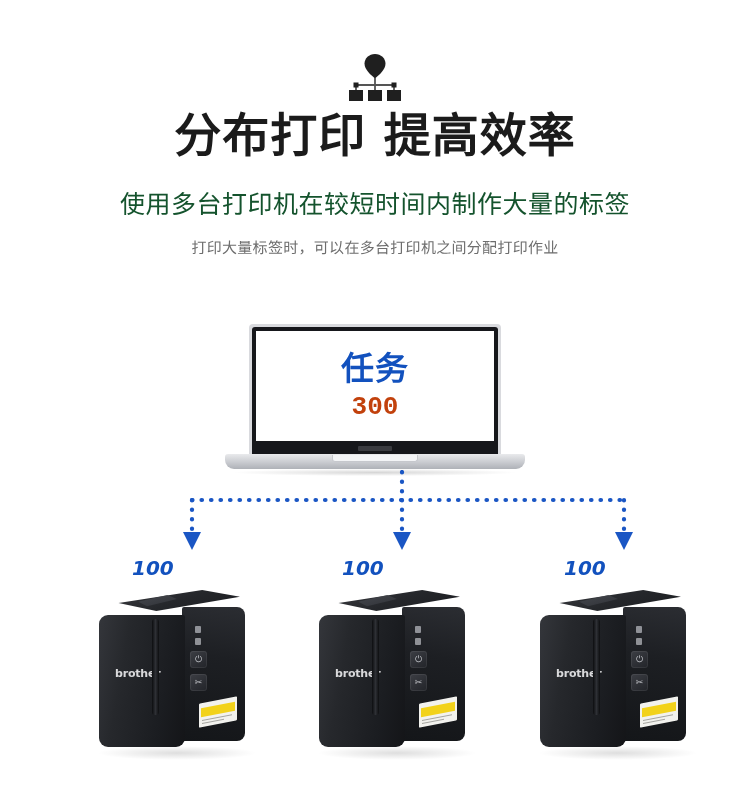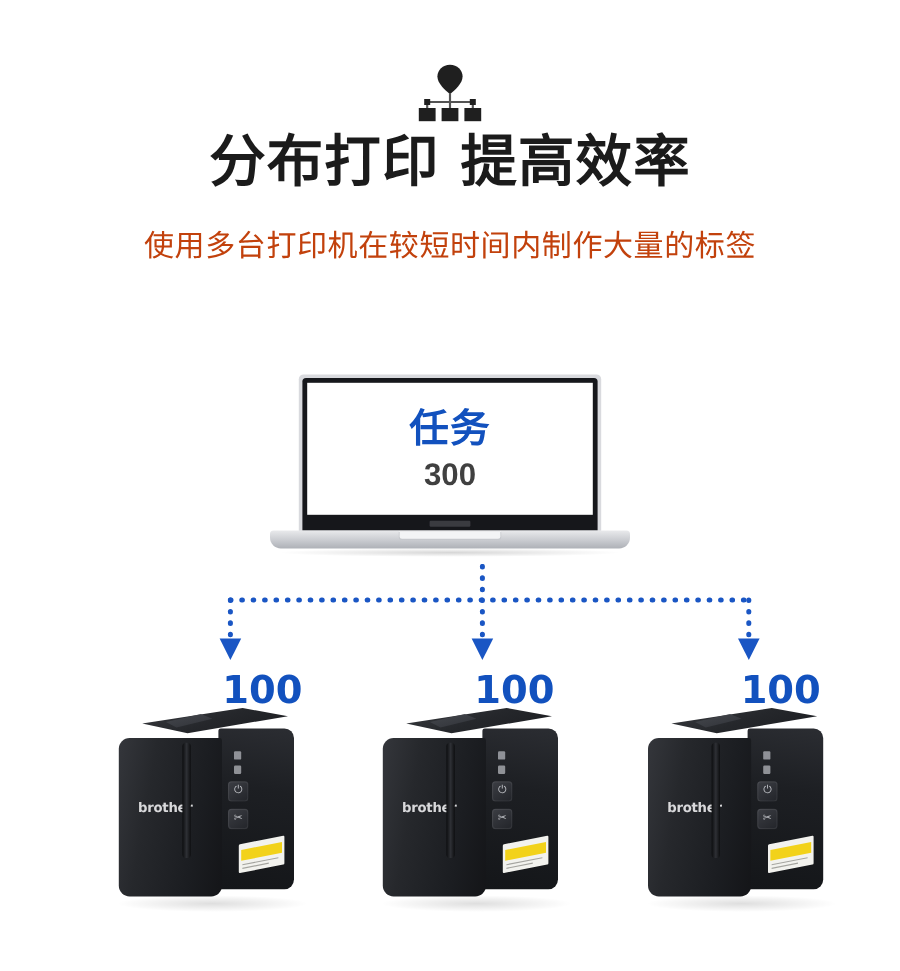--- a/index.html
+++ b/index.html
@@ -46,21 +46,21 @@
   }
   .subtitle {
     position: absolute;
     left: 0;
     right: 0;
     top: 188px;
     text-align: center;
     font-size: 25px;
     line-height: 34px;
     font-weight: normal;
-    color: #c2410c;
+    color: #14532d;
     letter-spacing: 0.5px;
     font-family: "DejaVu Sans", "Liberation Sans", sans-serif;
   }
   .desc {
     position: absolute;
     left: 0;
     right: 0;
     top: 236px;
     text-align: center;
     font-size: 15px;
@@ -68,21 +68,21 @@
     color: #6e6e6e;
     letter-spacing: 0.3px;
     font-family: "DejaVu Sans", "Liberation Sans", sans-serif;
   }
   .desc .line { display: block; }
 
   
   .laptop {
     position: absolute;
     left: 50%;
-    top: 312px;
+    top: 324px;
     transform: translateX(-50%);
     width: 300px;
     height: 160px;
   }
   .laptop-lid {
     position: absolute;
     left: 24px;
     top: 0;
     width: 252px;
     height: 132px;
@@ -117,24 +117,24 @@
     font-size: 33px;
     font-weight: bold;
     color: #1251be;
     line-height: 38px;
     letter-spacing: 1px;
     font-family: "DejaVu Sans", "Liberation Sans", sans-serif;
   }
   .screen-count {
     font-size: 26px;
     font-weight: bold;
-    color: #404040;
+    color: #c2410c;
     line-height: 30px;
     margin-top: 4px;
-    font-family: Liberation Sans, sans-serif;
+    font-family: Liberation Mono, monospace;
   }
   .laptop-brand {
     position: absolute;
     left: 50%;
     bottom: 3px;
     transform: translateX(-50%);
     width: 34px;
     height: 5px;
     background: #3a3b40;
     border-radius: 1px;
@@ -171,25 +171,26 @@
   }
 
   
   .flow { position: absolute; left: 0; top: 470px; width: 750px; height: 100px; }
 
   
   .count-label {
     position: absolute;
     top: 556px;
     width: 120px;
-    text-align: right;
-    font-size: 32px;
+    text-align: left;
+    font-size: 20px;
     font-weight: bold;
     color: #1251be;
     font-family: "DejaVu Sans", "Liberation Sans", sans-serif;
+    font-style: italic;
   }
   .count-0 { left: 105px; }
   .count-1 { left: 315px; }
   .count-2 { left: 537px; }
 
   
   .printer {
     position: absolute;
     top: 588px;
     width: 175px;
@@ -346,20 +347,21 @@
       <rect x="48.5" y="30.5" width="5" height="5" fill="#1f1f1f"></rect>
       <rect x="6" y="38" width="14" height="11" fill="#1f1f1f"></rect>
       <rect x="25" y="38" width="14" height="11" fill="#1f1f1f"></rect>
       <rect x="44" y="38" width="14" height="11" fill="#1f1f1f"></rect>
     </svg>
   </div>
 
   <div class="title">分布打印 提高效率</div>
   <div class="subtitle">使用多台打印机在较短时间内制作大量的标签</div>
   <div class="desc">
+    <span class="line">打印大量标签时，可以在多台打印机之间分配打印作业</span>
   </div>
 
   <div class="laptop">
     <div class="laptop-lid">
       <div class="laptop-bezel">
         <div class="laptop-screen">
           <div class="screen-task">任务</div>
           <div class="screen-count">300</div>
         </div>
         <div class="laptop-brand"></div>

